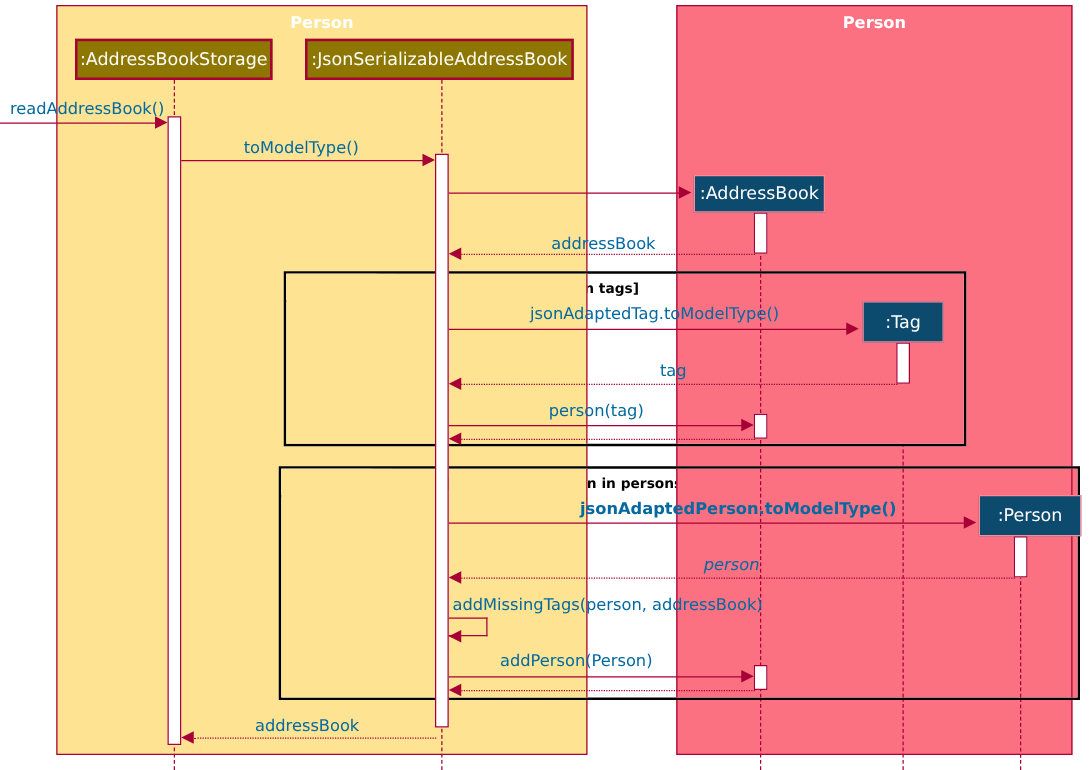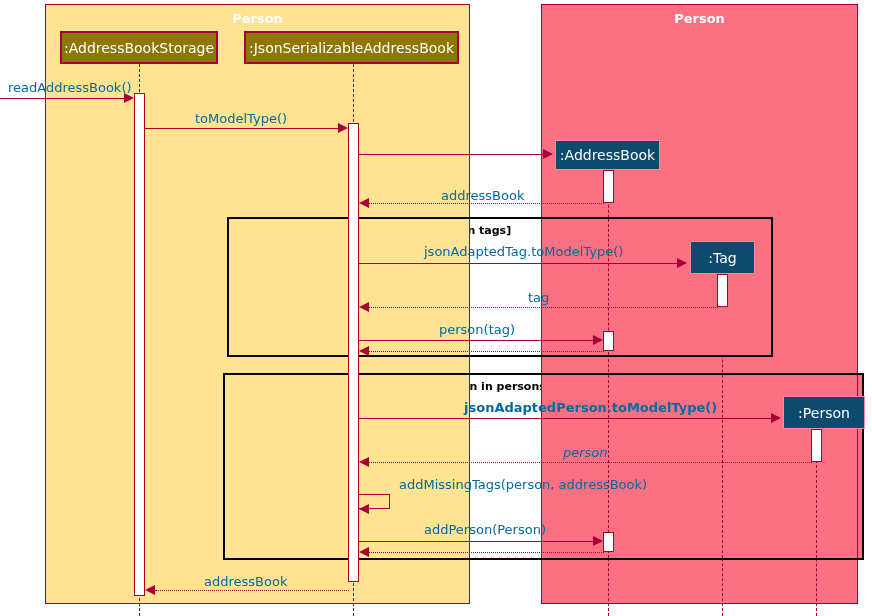--- a/index.html
+++ b/index.html
@@ -246,25 +246,25 @@
   <div class="arrow-l" style="left:359px; top:346px;"></div>
 
   <div class="msg-label" style="left:464px; top:400px;font-weight:bold;">jsonAdaptedPerson.toModelType()</div>
   <div class="msg-line" style="left:359px; top:418px; width:413px;"></div>
   <div class="arrow-r" style="left:771px; top:413px;"></div>
 
   <div class="msg-label" style="left:563px; top:445px;font-style:italic;">person</div>
   <div class="msg-line dotted" style="left:369px; top:462px; width:443px;"></div>
   <div class="arrow-l" style="left:359px; top:457px;"></div>
 
-  <div class="msg-label" style="left:362px; top:477px;margin-left:37px;">addMissingTags(person, addressBook)</div>
+  <div class="msg-label" style="left:362px; top:477px;">addMissingTags(person, addressBook)</div>
   <div class="self-msg" style="left:359px; top:494px; width:31px; height:15px;"></div>
   <div class="arrow-l" style="left:359px; top:504px;"></div>
 
-  <div class="msg-label" style="left:424px; top:522px;">addPerson(Person)</div>
+  <div class="msg-label" style="left:400px; top:522px;">addPerson(Person)</div>
   <div class="msg-line" style="left:359px; top:541px; width:235px;"></div>
   <div class="arrow-r" style="left:593px; top:536px;"></div>
 
   <div class="msg-line dotted" style="left:369px; top:552px; width:235px;"></div>
   <div class="arrow-l" style="left:359px; top:547px;"></div>
 
   <div class="msg-label" style="left:204px; top:574px;">addressBook</div>
   <div class="msg-line dotted" style="left:155px; top:590px; width:194px;"></div>
   <div class="arrow-l" style="left:145px; top:585px;"></div>
 

